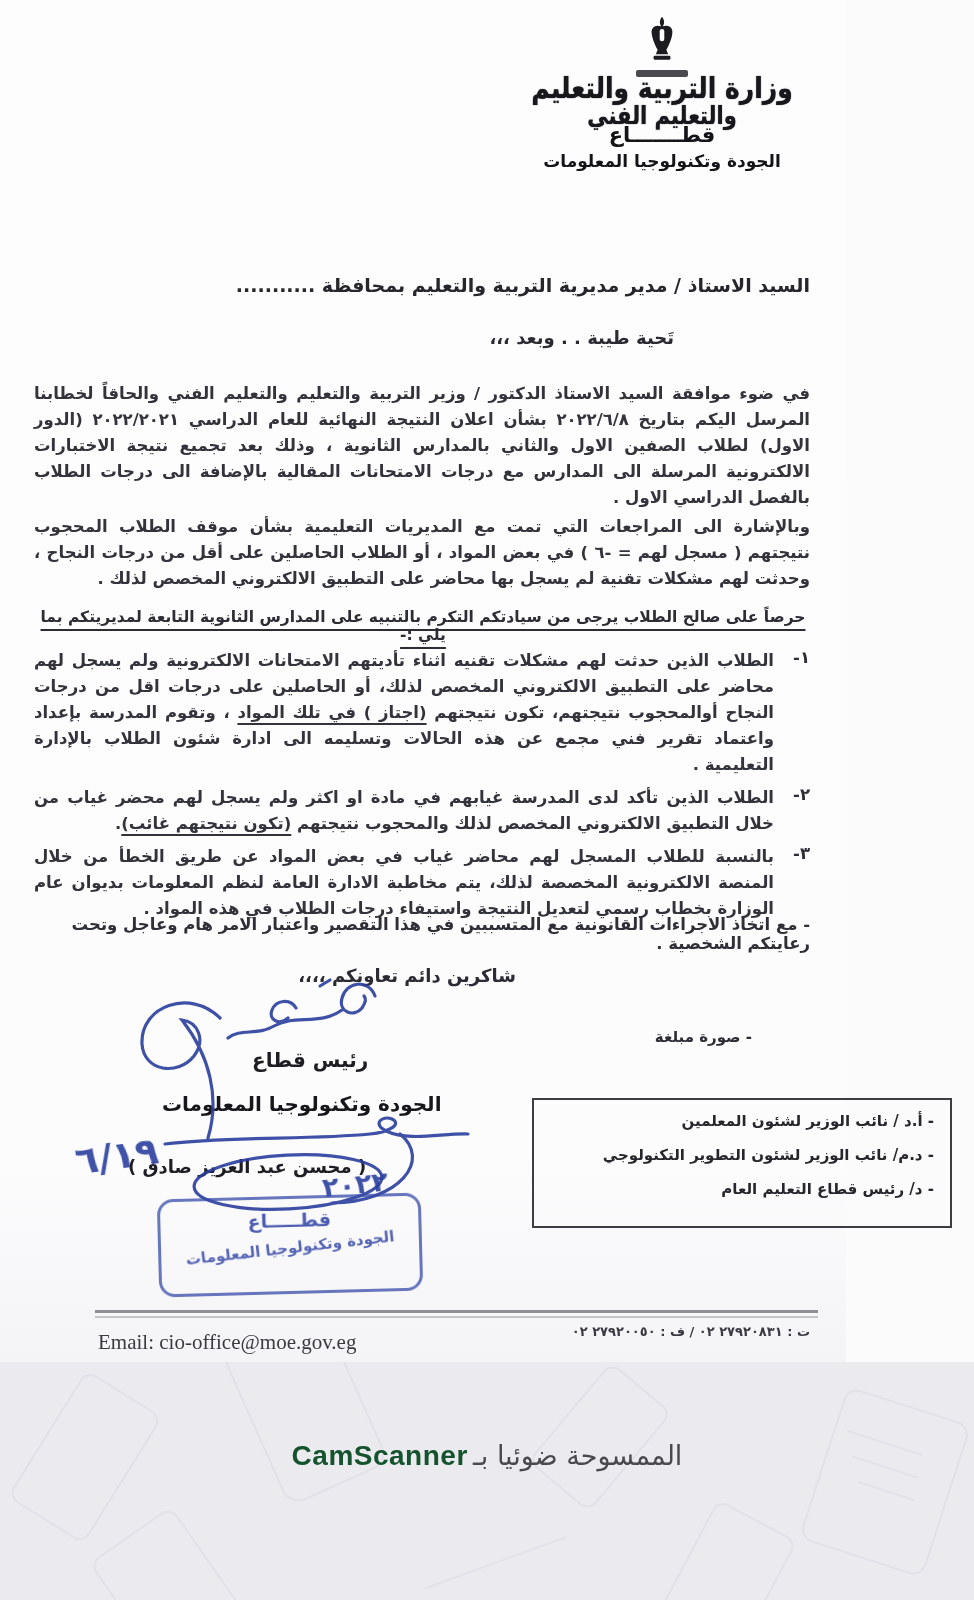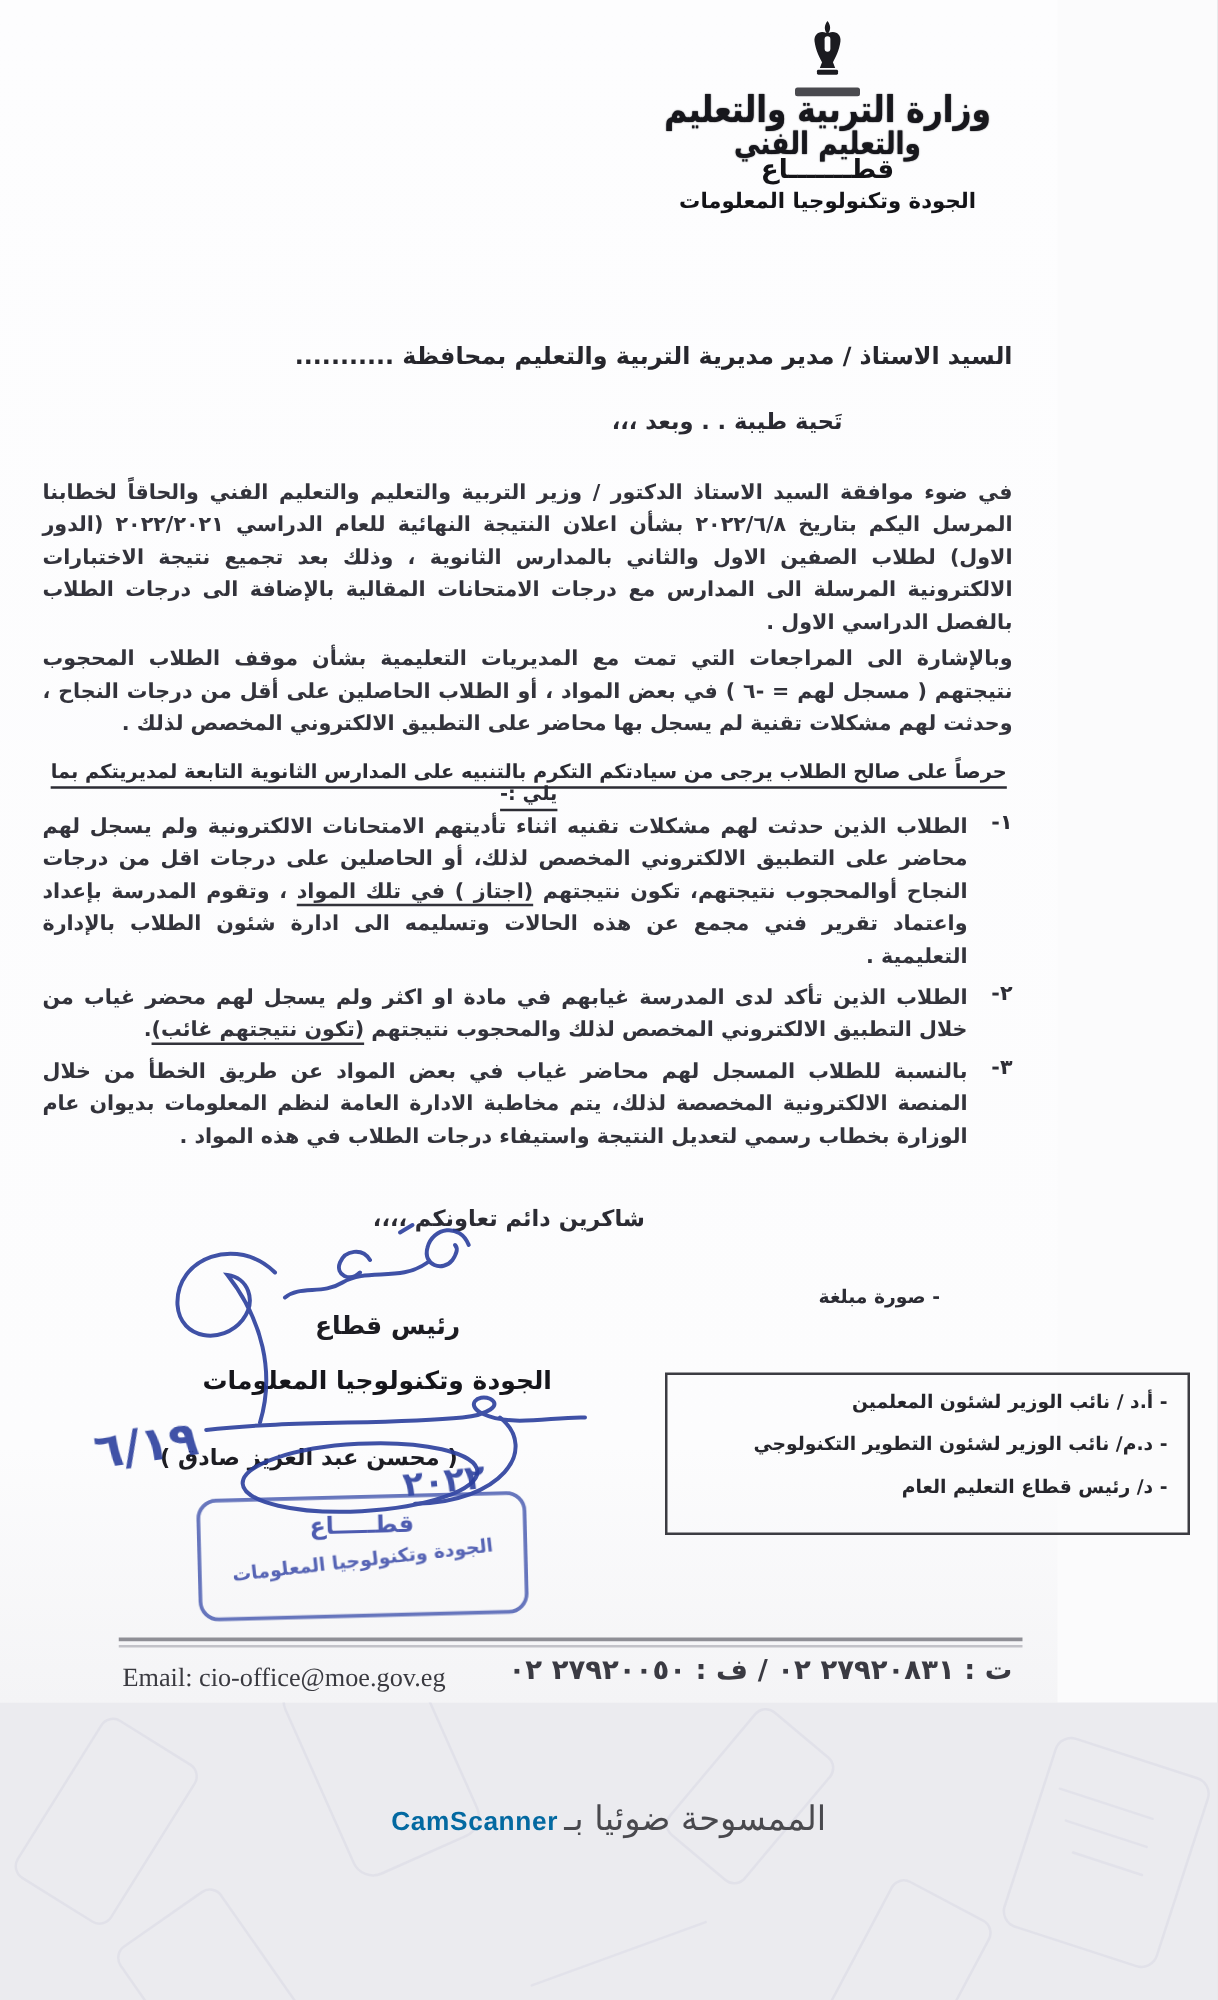--- a/index.html
+++ b/index.html
@@ -79,36 +79,36 @@
   .cc-label { position:absolute; top:1028px; right:94px; font-size:15px; font-weight:700; color:#2c2c34; direction:rtl; }
   .cc-box {
     position:absolute; left:532px; top:1098px; width:420px; height:130px;
     border:2px solid #3c3c42; direction:rtl; padding:4px 16px 0 10px;
   }
   .cc-entry { font-size:15px; font-weight:700; color:#26262c; line-height:34px; text-align:right; }
 
   
   .rule-a { position:absolute; top:1310px; left:95px; right:28px; height:3px; background:#8f8f96; }
   .rule-b { position:absolute; top:1316px; left:95px; right:28px; height:2px; background:#c2c2c8; }
-  .phone { position:absolute; top:1324px; right:36px; font-size:22px; font-weight:700; color:#3a3a42; direction:rtl; }
+  .phone { position:absolute; top:1324px; right:36px; font-size:13px; font-weight:700; color:#3a3a42; direction:rtl; }
   .email { position:absolute; top:1330px; left:98px; font-size:21px; color:#3a3a40; font-family:"Liberation Serif", serif; direction:ltr; }
 
   
   .strip {
     position:absolute; left:0; top:1362px; width:974px; height:238px;
     background:#ebebef; overflow:hidden;
   }
   .doodle { position:absolute; border:2px solid #dfdfe7; border-radius:12px; opacity:.8; }
   .doodle-line { position:absolute; background:#e0e0e8; height:2px; border-radius:2px; opacity:.8; }
   .strip-text {
     position:absolute; left:0; right:0; top:78px; text-align:center; direction:rtl;
     color:#49494e; white-space:nowrap;
   }
   .strip-ar { font-size:27px; letter-spacing:0; }
-  .strip-brand { font-size:21px; font-weight:700; letter-spacing:.5px; color:#0369a1; font-family:"Liberation Sans", sans-serif; }
+  .strip-brand { font-size:28px; font-weight:700; letter-spacing:.5px; color:#14532d; font-family:"Liberation Sans", sans-serif; }
 </style>
 </head>
 <body>
 
 <div class="page">
   <div class="scan">
 
     <div class="header">
       <svg class="eagle" viewBox="0 0 60 62" xmlns="http://www.w3.org/2000/svg">
         <path fill="#1b1b20" d="M30 2 C26.5 6.5 26.5 11 29 14.5 C21.5 11.5 15.5 16 16.5 23.5 C17.7 33 22 41 24.3 45 L22 51 L38 51 L35.7 45 C38 41 42.3 33 43.5 23.5 C44.5 16 38.5 11.5 31 14.5 C33.5 11 33.5 6.5 30 2 Z"></path>
@@ -140,20 +140,21 @@
       <div class="item">
         <span class="item-num">٢-</span>
         <span class="item-text"><span>الطلاب الذين تأكد لدى المدرسة غيابهم في مادة او اكثر ولم يسجل لهم محضر غياب من خلال التطبيق الالكتروني المخصص لذلك والمحجوب نتيجتهم </span><span class="u">(تكون نتيجتهم غائب)</span><span>.</span></span>
       </div>
       <div class="item">
         <span class="item-num">٣-</span>
         <span class="item-text"><span>بالنسبة للطلاب المسجل لهم محاضر غياب في بعض المواد عن طريق الخطأ من خلال المنصة الالكترونية المخصصة لذلك، يتم مخاطبة الادارة العامة لنظم المعلومات بديوان عام الوزارة بخطاب رسمي لتعديل النتيجة واستيفاء درجات الطلاب في هذه المواد .</span><span class="u"></span><span></span></span>
       </div>
     </div>
 
+    <div class="legal-note">- مع اتخاذ الاجراءات القانونية مع المتسببين في هذا التقصير واعتبار الامر هام وعاجل وتحت رعايتكم الشخصية .</div>
     <div class="closing">شاكرين دائم تعاونكم ،،،،</div>
 
     <div class="sig-title">رئيس قطاع</div>
     <div class="sig-dept">الجودة وتكنولوجيا المعلومات</div>
     <div class="sig-name">( محسن عبد العزيز صادق )</div>
 
     <svg class="ink" viewBox="0 0 420 290" xmlns="http://www.w3.org/2000/svg">
       <g fill="none" stroke="#2b3f9d" stroke-width="3.2" stroke-linecap="round" opacity="0.9">
         <path d="M305 48 C298 30 276 34 272 50 C268 64 284 70 292 60 C296 54 296 50 294 48"></path>
         <path d="M272 62 C250 78 224 66 204 78 C188 88 170 80 158 90"></path>

